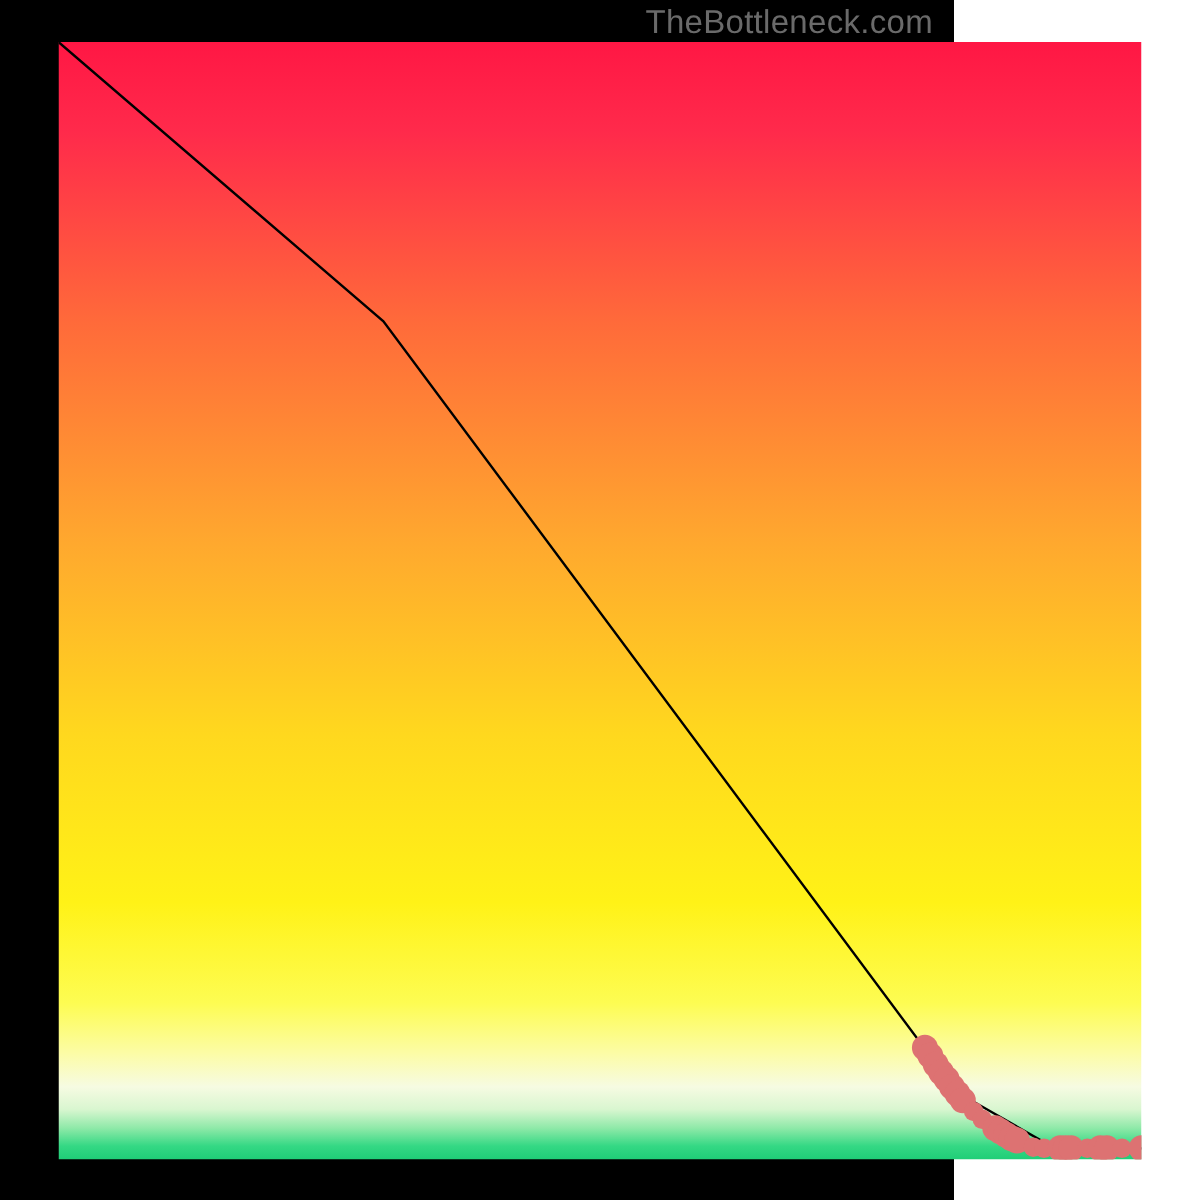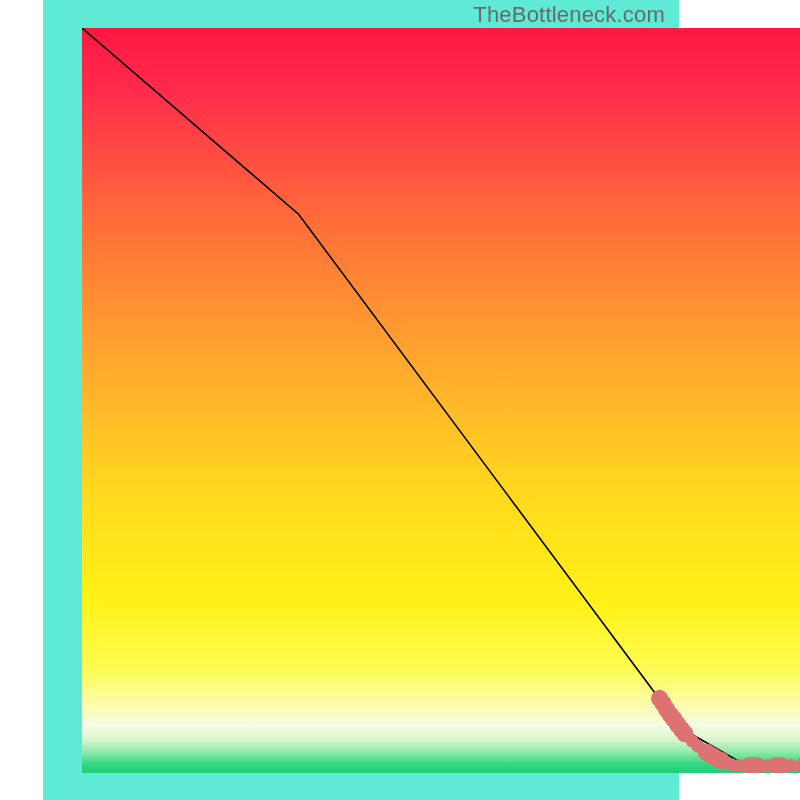--- a/index.html
+++ b/index.html
@@ -8,22 +8,21 @@
     width: 800px;
     height: 800px;
     overflow: hidden;
     background: #ffffff;
     font-family: Arial, Helvetica, sans-serif;
   }
   .outer {
     position: relative;
     width: 636px;
     height: 800px;
-    background: #5eead4;
-    margin-left: 43px;
+    background: #000000;
   }
   .attribution {
     position: absolute;
     top: 2px;
     right: 14px;
     font-size: 22px;
     font-weight: 500;
     color: #6a6a6a;
     letter-spacing: 0.2px;
     z-index: 5;

